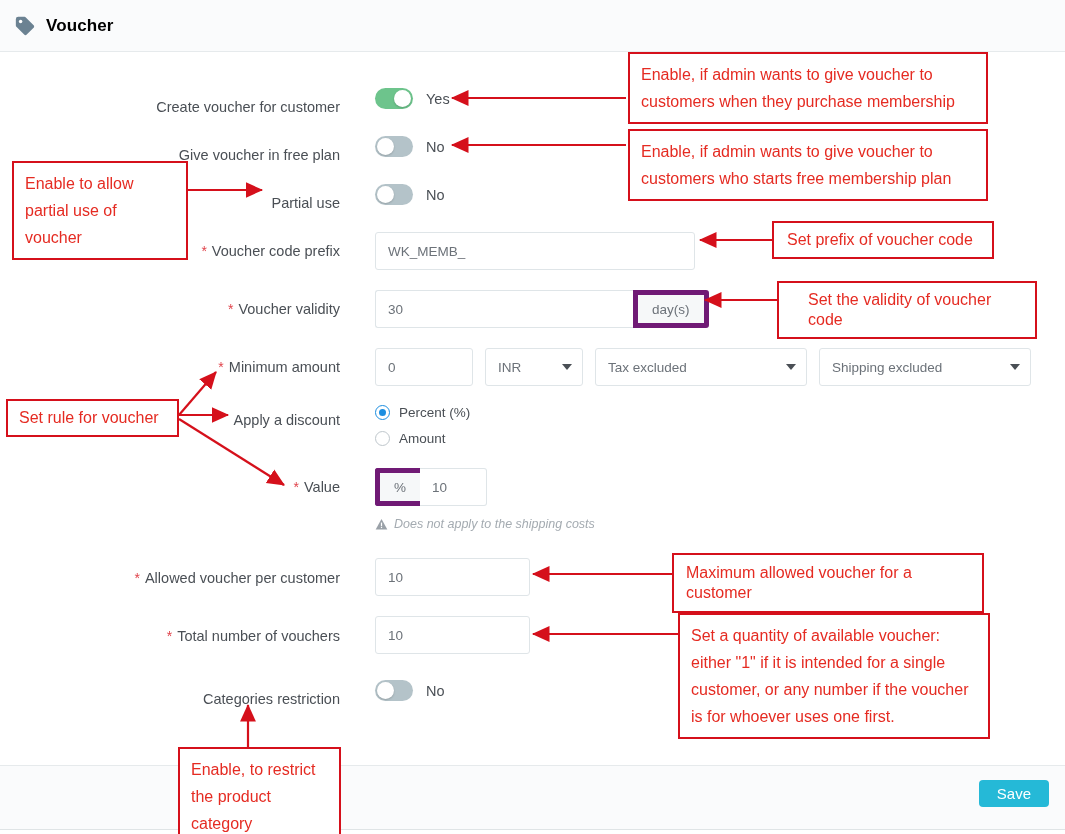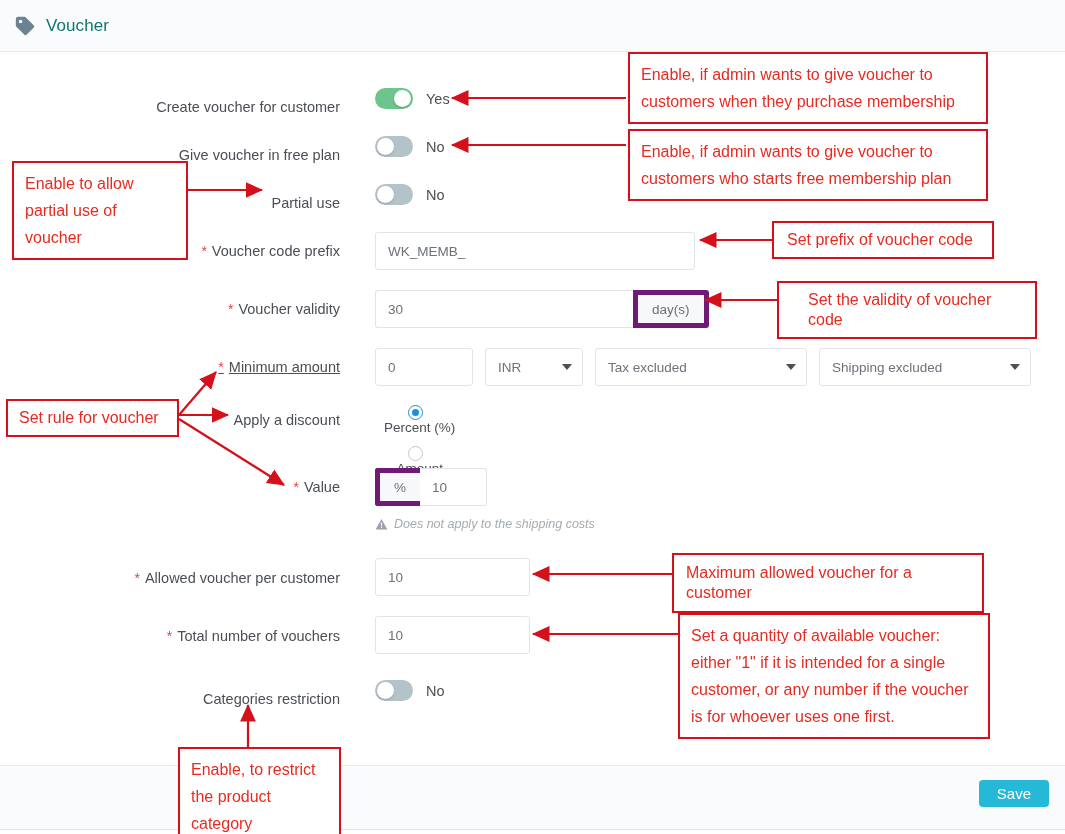--- a/index.html
+++ b/index.html
@@ -22,21 +22,21 @@
   .panel-header {
     position: absolute; left: 0; top: 0;
     width: 1065px; height: 52px;
     background: #fafbfc;
     border-bottom: 1px solid #e6eaec;
     display: flex; align-items: center;
     padding-left: 14px;
   }
   .panel-header .tag-icon { width: 22px; height: 22px; margin-right: 10px; flex: none; }
   .panel-title {
-    font-size: 17px; color: #0f766e; font-weight: 400;
+    font-size: 17px; color: #000000; font-weight: 700;
     letter-spacing: .1px;
   }
 
   
   .panel-body {
     position: absolute; left: 0; top: 52px;
     width: 1065px; height: 713px;
     background: #ffffff;
   }
 
@@ -122,21 +122,21 @@
     position: absolute; right: 11px; top: 50%;
     margin-top: -3px;
     width: 0; height: 0;
     border-left: 5px solid transparent;
     border-right: 5px solid transparent;
     border-top: 6px solid #4a4f55;
     pointer-events: none;
   }
 
   
-  .radio-line { display: flex; align-items: center; margin-bottom: 11px; flex-direction: column; }
+  .radio-line { display: flex; align-items: flex-start; margin-bottom: 11px; }
   .radio {
     width: 15px; height: 15px; border-radius: 50%;
     border: 1px solid #bfc7cc; background: #fff;
     flex: none; position: relative;
   }
   .radio.checked { border: 1px solid #1c8ee0; }
   .radio.checked::after {
     content: ""; position: absolute;
     left: 3px; top: 3px; width: 7px; height: 7px;
     border-radius: 50%; background: #1c8ee0;
@@ -260,21 +260,21 @@
       </div>
       <div class="form-control" style="top:0;">
         <div class="inp-group">
           <input class="inp" style="width: 258px;" value="30">
           <div class="addon">day(s)</div>
         </div>
       </div>
     </div>
 
     <div class="form-row" style="top:296px;">
-      <div class="form-label" style="top:10px;text-decoration:underline;">
+      <div class="form-label" style="top:10px;">
         <span class="req">*</span><span>Minimum amount</span>
       </div>
       <div class="form-control" style="top:0; display:flex; gap:12px;">
         <input class="inp" style="width: 98px;" value="0">
         <div class="sel-wrap">
           <select class="sel" style="width:98px;">
             <option>INR</option>
           </select>
           <span class="caret"></span>
         </div>

